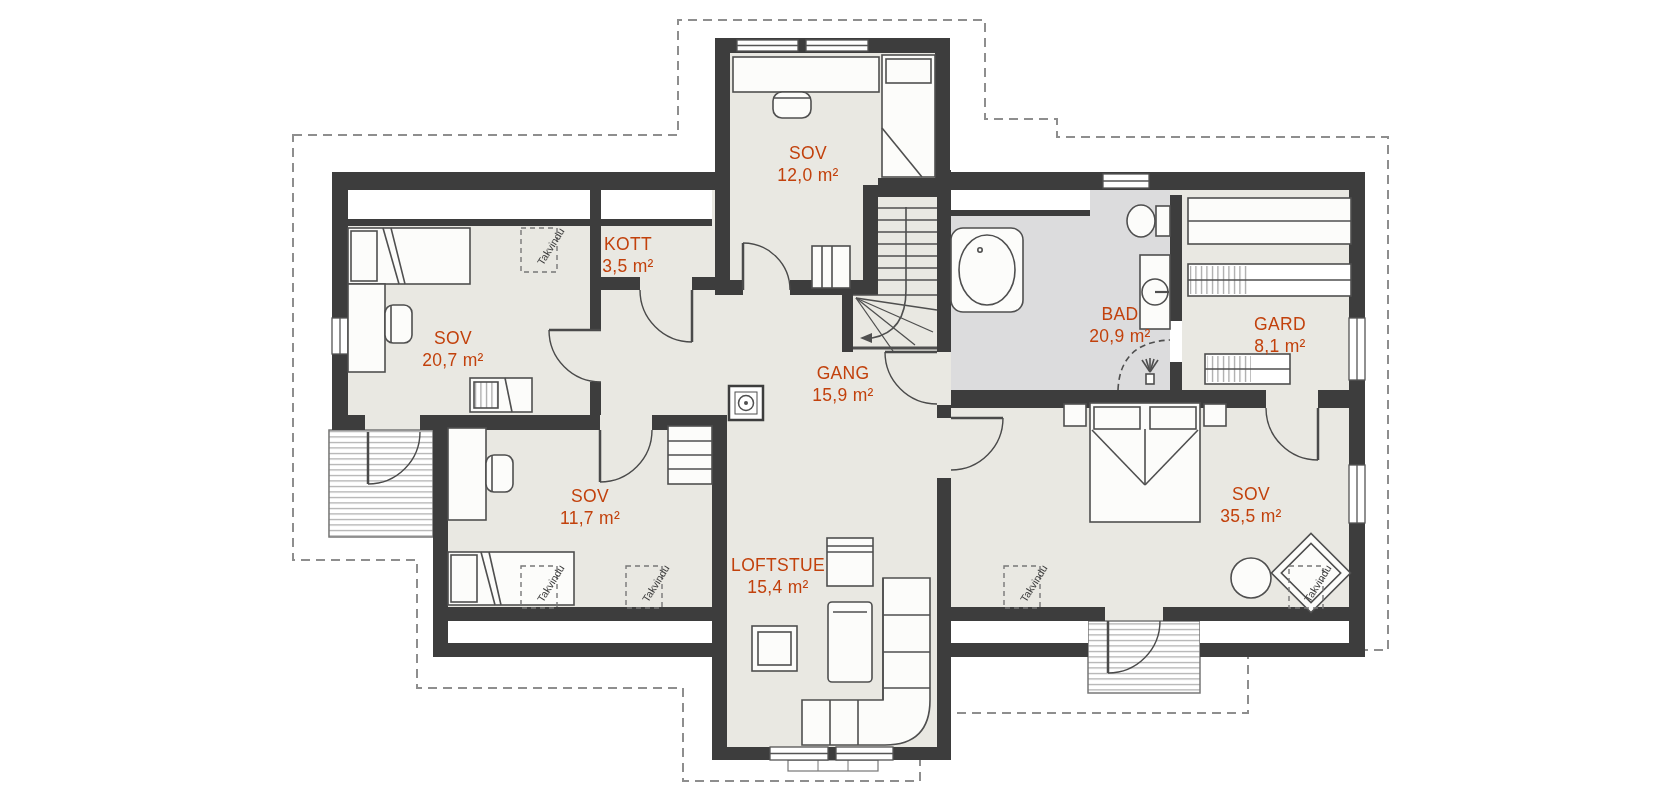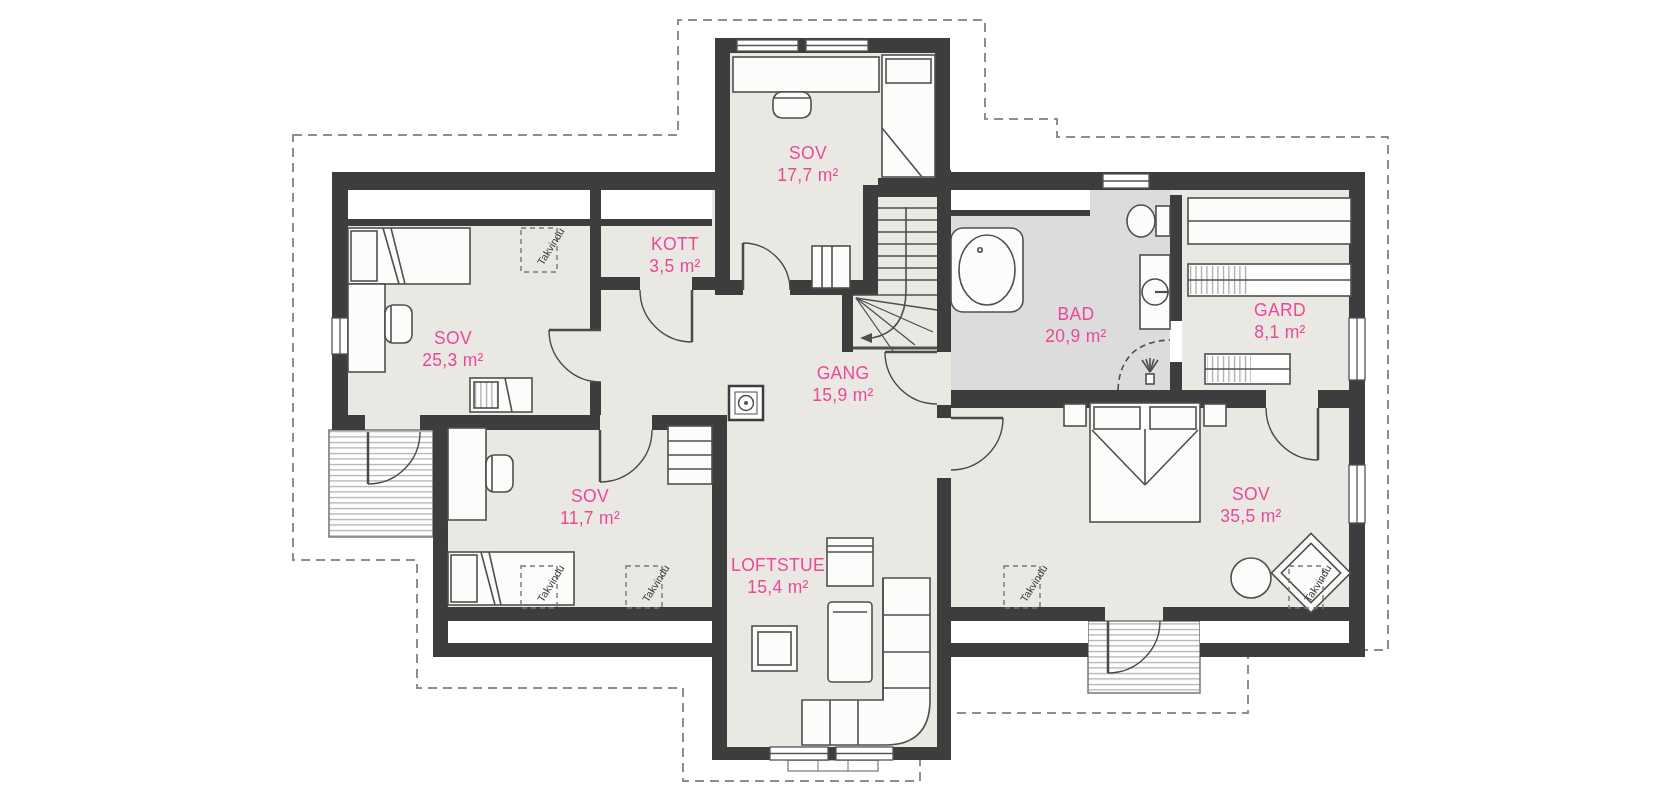--- a/index.html
+++ b/index.html
@@ -1,20 +1,20 @@
 <!DOCTYPE html>
 <html><head>
 <meta charset="utf-8">
 <style>
   html,body{margin:0;padding:0;background:#fff;}
   .stage{position:relative;width:1670px;height:800px;background:#fff;overflow:hidden;}
   .plan-svg{position:absolute;left:0;top:0;}
   .label{position:absolute;transform:translateX(-50%);text-align:center;
          font-family:"Liberation Sans",sans-serif;font-size:17.5px;line-height:1.28;
-         color:#ec4899;white-space:nowrap;letter-spacing:.3px;}
+         color:#c2410c;white-space:nowrap;letter-spacing:.3px;}
   .label .nm{display:block;}
   .label .ar{display:block;}
 </style>
 </head>
 <body>
 
 <div class="stage">
 <svg class="plan-svg" width="1670" height="800" viewBox="0 0 1670 800">
   <defs>
     <pattern id="deckH" width="8" height="5.5" patternUnits="userSpaceOnUse">
@@ -345,39 +345,39 @@
         </g>
     <g>
           <rect x="1289" y="566" width="34" height="42" fill="none" stroke="#777" stroke-width="1.4" stroke-dasharray="5 4"></rect>
       <text transform="translate(1310 603) rotate(-58)">Takvindu</text>
         </g>
   </g>
 </svg>
 
   <div class="label" style="left:808px;top:142px">
     <span class="nm">SOV</span>
-    <span class="ar">17,7 m²</span>
-    </div>
-  <div class="label" style="left:675px;top:233px">
+    <span class="ar">12,0 m²</span>
+    </div>
+  <div class="label" style="left:628px;top:233px">
     <span class="nm">KOTT</span>
     <span class="ar">3,5 m²</span>
     </div>
   <div class="label" style="left:453px;top:327px">
     <span class="nm">SOV</span>
-    <span class="ar">25,3 m²</span>
+    <span class="ar">20,7 m²</span>
     </div>
   <div class="label" style="left:843px;top:362px">
     <span class="nm">GANG</span>
     <span class="ar">15,9 m²</span>
     </div>
-  <div class="label" style="left:1076px;top:303px">
+  <div class="label" style="left:1120px;top:303px">
     <span class="nm">BAD</span>
     <span class="ar">20,9 m²</span>
     </div>
-  <div class="label" style="left:1280px;top:299px">
+  <div class="label" style="left:1280px;top:313px">
     <span class="nm">GARD</span>
     <span class="ar">8,1 m²</span>
     </div>
   <div class="label" style="left:590px;top:485px">
     <span class="nm">SOV</span>
     <span class="ar">11,7 m²</span>
     </div>
   <div class="label" style="left:1251px;top:483px">
     <span class="nm">SOV</span>
     <span class="ar">35,5 m²</span>

